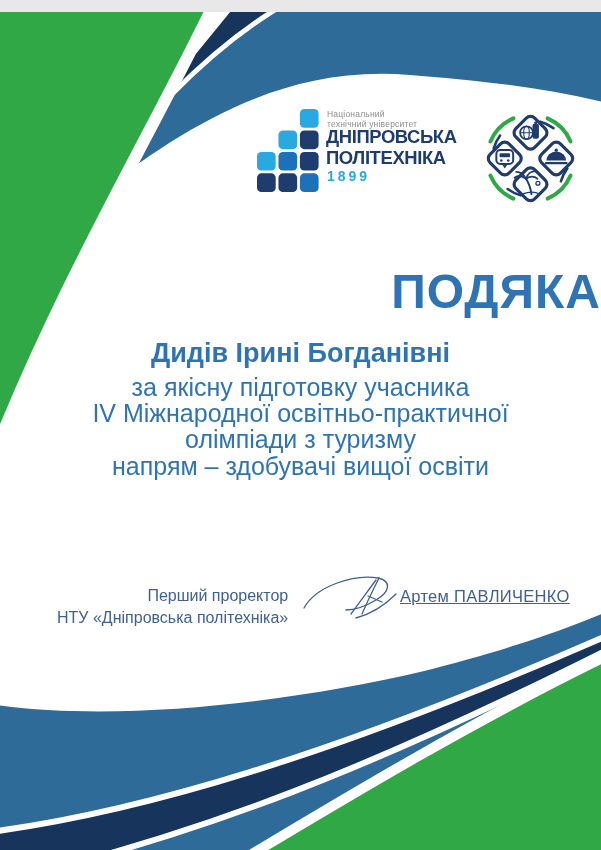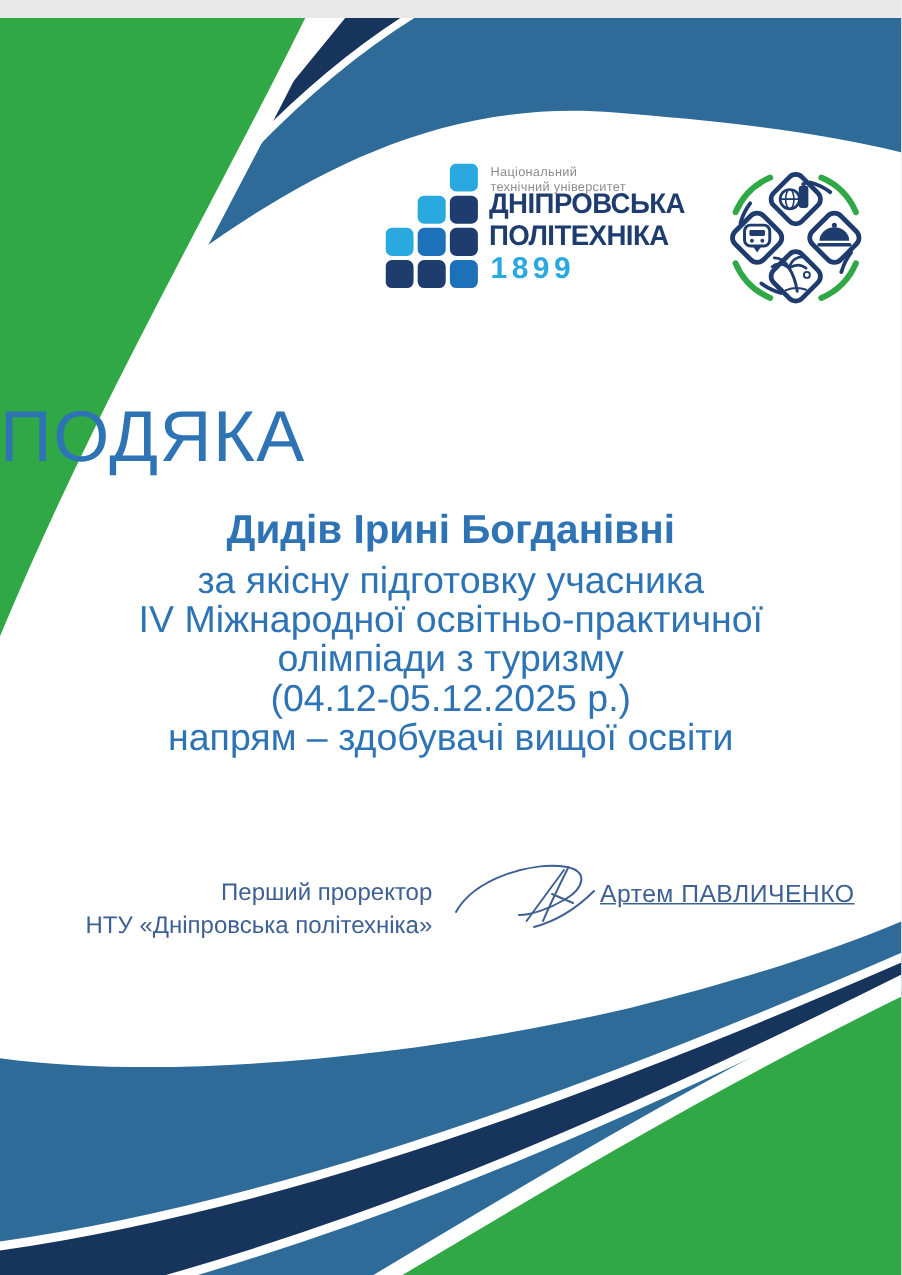--- a/index.html
+++ b/index.html
@@ -18,32 +18,32 @@
   .abs{position:absolute;}
 
   
   .sq-light{fill:var(--logo-light-blue);}
   .sq-mid{fill:var(--logo-blue);}
   .sq-navy{fill:var(--logo-navy);}
   .sq-joint{fill:#ffffff;}
   .uni-pre{left:327px;top:97px;font-size:8.5px;line-height:10px;color:var(--gray-text);letter-spacing:0.2px;}
   .uni-name1{left:326px;top:114px;font-size:19px;font-weight:700;color:var(--logo-navy);letter-spacing:-0.4px;transform:scaleX(0.97);transform-origin:left top;}
   .uni-name2{left:326px;top:135px;font-size:19px;font-weight:700;color:var(--logo-navy);letter-spacing:-0.4px;transform:scaleX(0.97);transform-origin:left top;}
-  .uni-year{left:327px;top:156px;font-size:20px;font-weight:700;color:var(--logo-light-blue);letter-spacing:3px;}
+  .uni-year{left:327px;top:156px;font-size:14px;font-weight:700;color:var(--logo-light-blue);letter-spacing:3px;}
 
   
   .tl-diamond{fill:#fff;stroke:var(--logo-navy);stroke-width:3.2;}
   .tl-green{fill:none;stroke:var(--green);stroke-width:4;stroke-linecap:round;}
   .tl-navy{fill:none;stroke:var(--logo-navy);stroke-width:2.6;stroke-linecap:round;}
   .tl-ink{stroke:var(--logo-navy);fill:none;stroke-width:1.8;stroke-linecap:round;}
   .tl-fill{fill:var(--logo-navy);stroke:none;}
 
   .title{
-    left:0;right:0;top:252px;text-align:left;
-    font-size:48px;font-weight:400;letter-spacing:1px;color:var(--text-blue);
+    left:0;right:0;top:252px;text-align:right;
+    font-size:48px;font-weight:700;letter-spacing:1px;color:var(--text-blue);
   }
   .recipient{
     left:0;right:0;top:326px;text-align:center;
     font-size:27px;font-weight:700;color:var(--text-blue);
   }
   .bodytext{
     left:30px;right:30px;top:362px;text-align:center;
     font-size:25px;line-height:26.2px;color:var(--text-blue);
   }
   .sign-left{
@@ -152,21 +152,20 @@
   </svg>
 
   <div class="abs title">ПОДЯКА</div>
 
   <div class="abs recipient">Дидів Ірині Богданівні</div>
 
   <div class="abs bodytext">
     <div>за якісну підготовку учасника</div>
     <div>IV Міжнародної освітньо-практичної</div>
     <div>олімпіади з туризму</div>
-    <div>(04.12-05.12.2025 р.)</div>
     <div>напрям – здобувачі вищої освіти</div>
   </div>
 
   <div class="abs sign-left">
     <div>Перший проректор</div>
     <div>НТУ «Дніпровська політехніка»</div>
   </div>
 
   <svg class="abs" style="left:296px;top:556px;" width="110" height="56" viewBox="0 0 110 56" aria-hidden="true">
     <path class="sig-stroke" d="M8,40 C20,18 58,6 82,10 C96,13 94,24 80,32 C70,38 58,42 50,42"></path>

